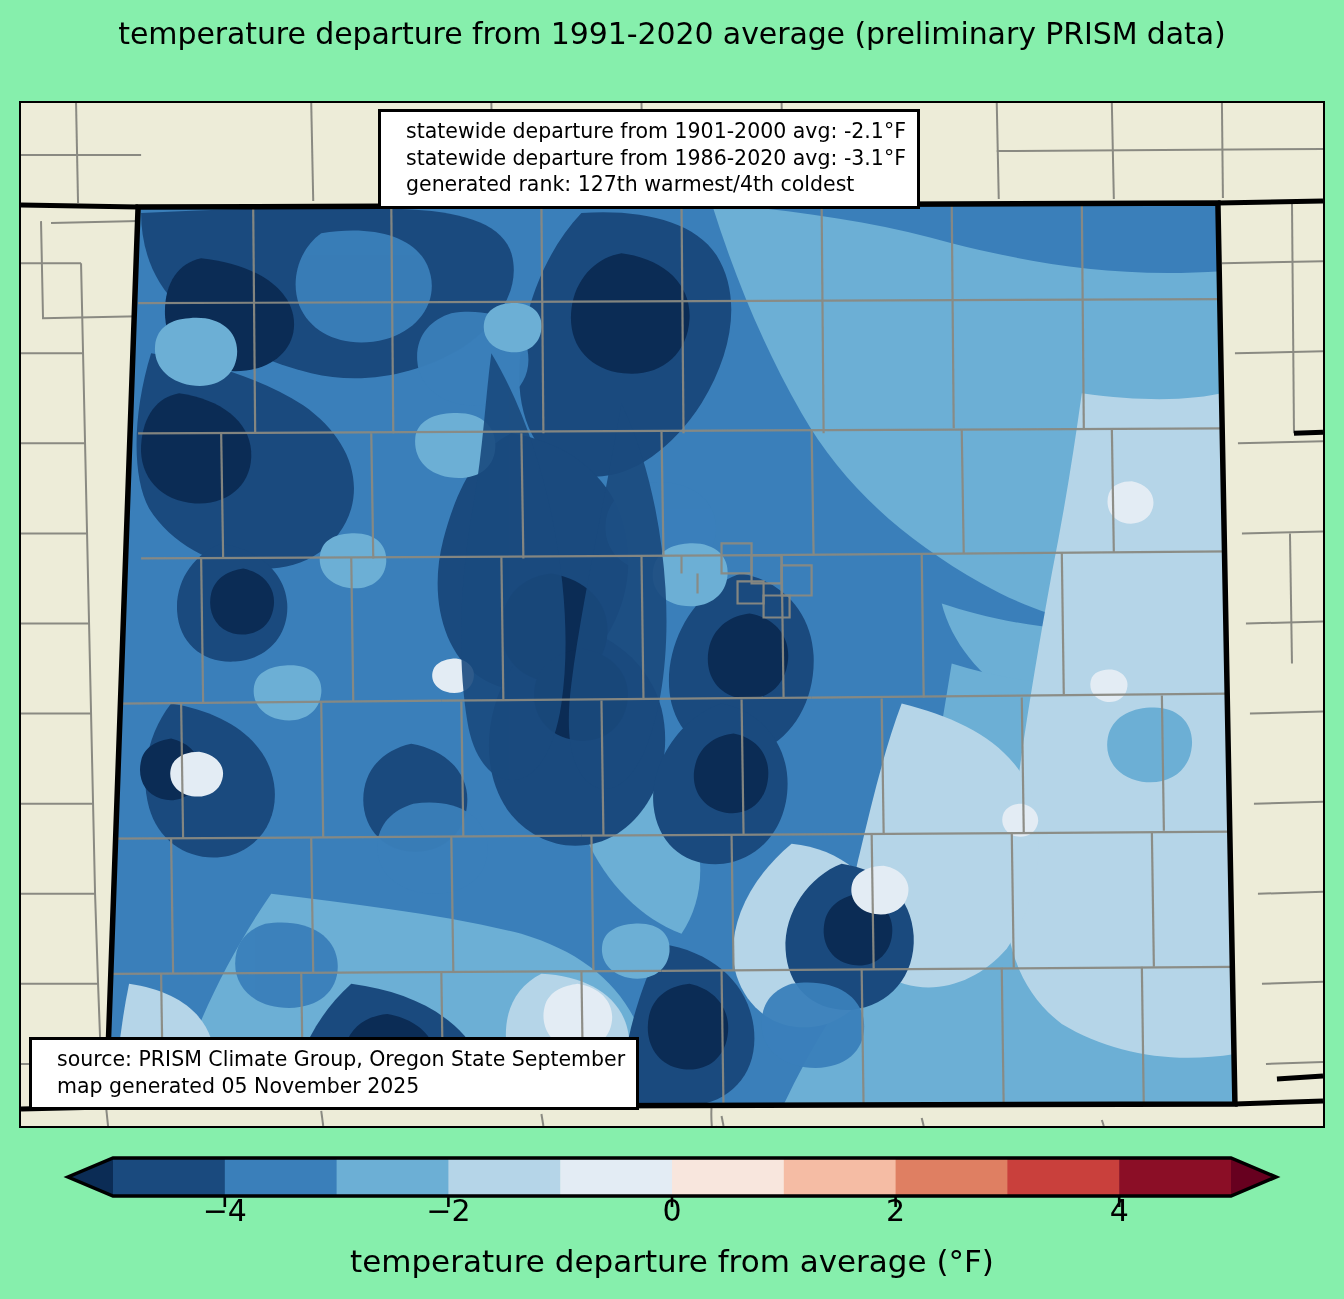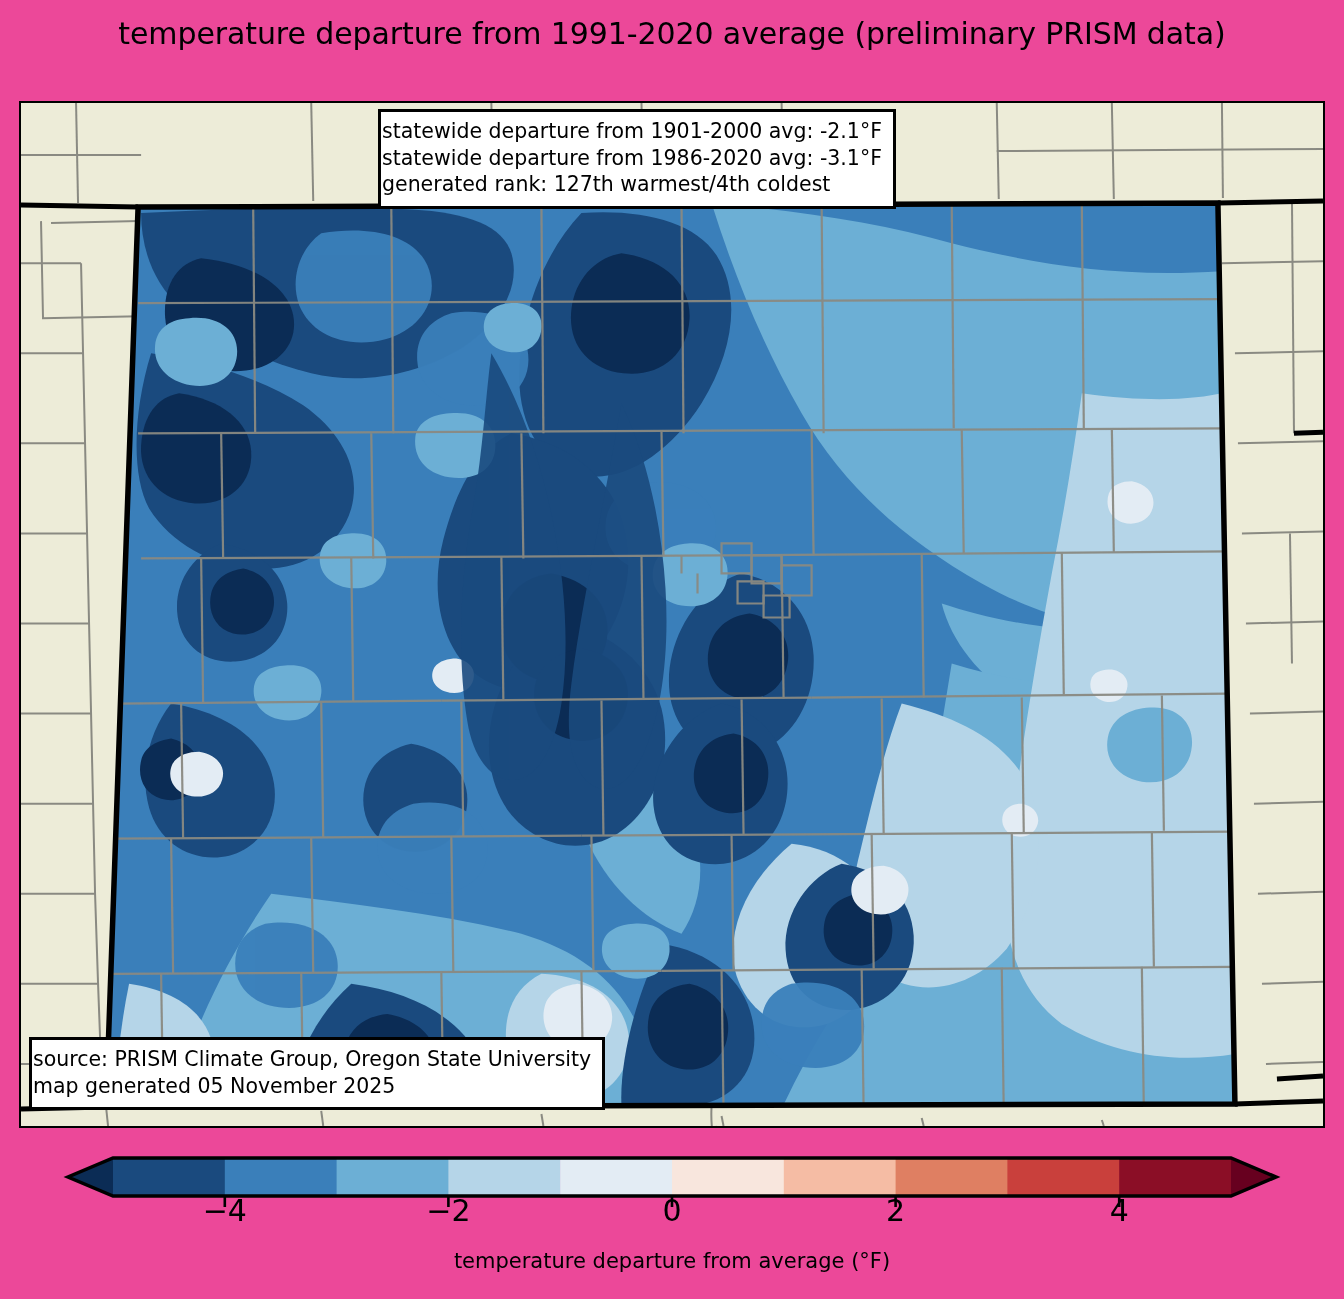--- a/index.html
+++ b/index.html
@@ -1,49 +1,49 @@
 <!DOCTYPE html>
 <html><head>
 <meta charset="utf-8">
 <style>
   html,body{margin:0;padding:0;background:#ffffff;}
   body{width:1344px;height:1299px;font-family:"DejaVu Sans",sans-serif;overflow:hidden;}
 
-  .page{position:relative;width:1344px;height:1299px;background:#ec4899;}
+  .page{position:relative;width:1344px;height:1299px;background:#86efac;}
 
   
   .title-block{position:absolute;left:0;top:14px;width:1344px;text-align:center;
     font-size:30px;line-height:39px;color:#000;letter-spacing:-0.1px;}
   .title-line{display:block;white-space:nowrap;}
 
   
   .map-frame{position:absolute;left:19px;top:101px;width:1306px;height:1027px;
     background:#edecd8;border:2.5px solid #000;overflow:hidden;box-sizing:border-box;}
 
   .map-inner{position:absolute;inset:0;overflow:hidden;}
   .map-svg{position:absolute;left:0;top:0;width:100%;height:100%;display:block;}
 
   
   .anno{position:absolute;background:#ffffff;border:3px solid #000;
-    padding:6px 11px 8px 1px;box-sizing:border-box;}
+    padding:6px 11px 8px 25px;box-sizing:border-box;}
   .anno-line{display:block;font-size:20.5px;line-height:26.5px;color:#000;white-space:nowrap;}
 
   .stats-box{left:378px;top:109px;}
   .source-box{left:29px;top:1037px;}
 
   
   .cbar-wrap{position:absolute;left:0;top:1148px;width:1344px;height:70px;}
   .cbar-svg{display:block;width:1344px;height:70px;}
 
   .cbar-ticks{position:absolute;left:0;top:1194px;width:1344px;height:44px;}
   .tick-label{position:absolute;transform:translateX(-50%);
     font-size:30px;line-height:34px;color:#000;}
 
   .cbar-title{position:absolute;left:0;top:1242px;width:1344px;text-align:center;
-    font-size:21px;line-height:38px;color:#000;}
+    font-size:31px;line-height:38px;color:#000;}
 </style>
 </head>
 <body>
 
 <div class="page">
 
   <div class="title-block">
     <span class="title-line">temperature departure from 1991-2020 average (preliminary PRISM data)</span>
   </div>
 
@@ -347,21 +347,21 @@
     </div>
   </div>
 
   <div class="anno stats-box">
     <span class="anno-line">statewide departure from 1901-2000 avg: -2.1°F</span>
     <span class="anno-line">statewide departure from 1986-2020 avg: -3.1°F</span>
     <span class="anno-line">generated rank: 127th warmest/4th coldest</span>
   </div>
 
   <div class="anno source-box">
-    <span class="anno-line">source: PRISM Climate Group, Oregon State University</span>
+    <span class="anno-line">source: PRISM Climate Group, Oregon State September</span>
     <span class="anno-line">map generated 05 November 2025</span>
   </div>
 
   <div class="cbar-wrap">
     <svg class="cbar-svg" viewBox="0 0 1344 70" preserveAspectRatio="none">
       <g id="cbar-bands">
           <polygon points="113,10 113,48 68,29" fill="#0b2c55"></polygon>
           <rect x="113.00" y="10" width="112.40" height="38" fill="#1a4a7e"></rect>
           <rect x="224.80" y="10" width="112.40" height="38" fill="#3a7fba"></rect>
           <rect x="336.60" y="10" width="112.40" height="38" fill="#6cafd5"></rect>

